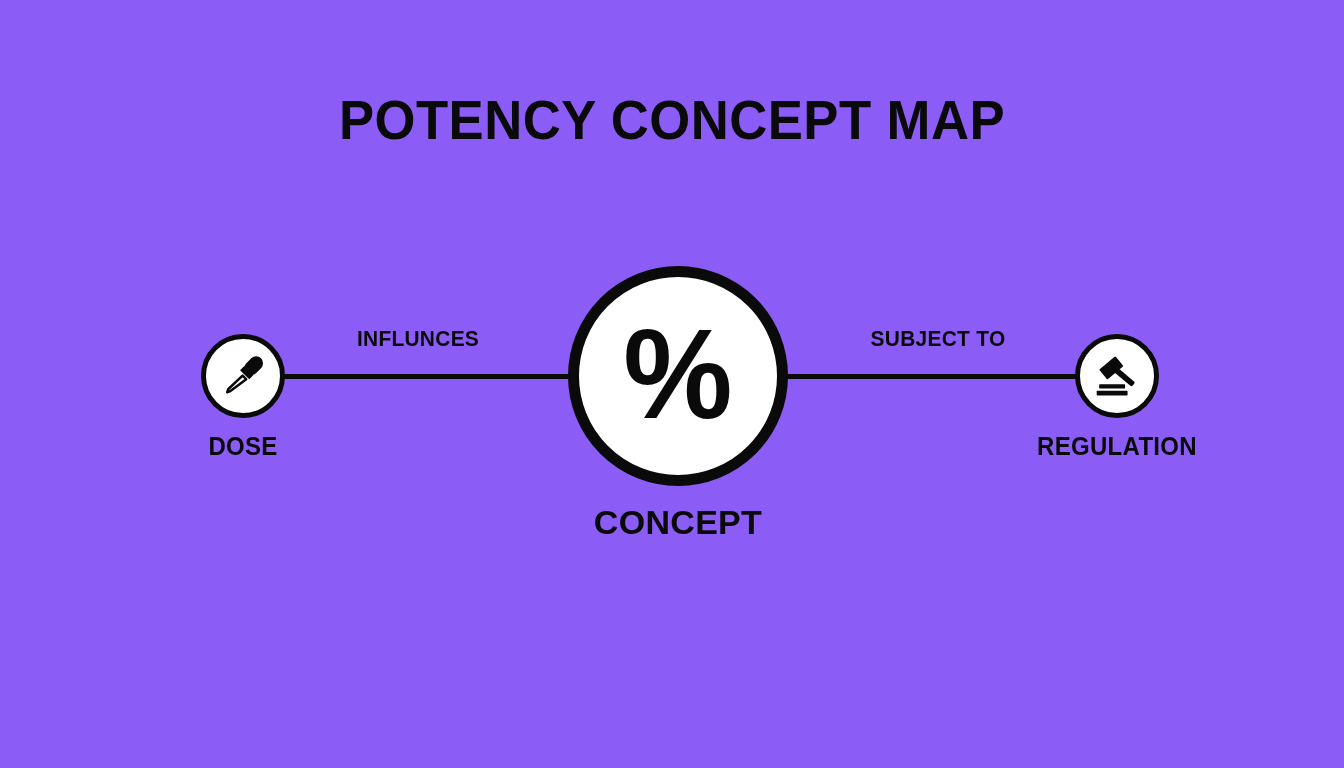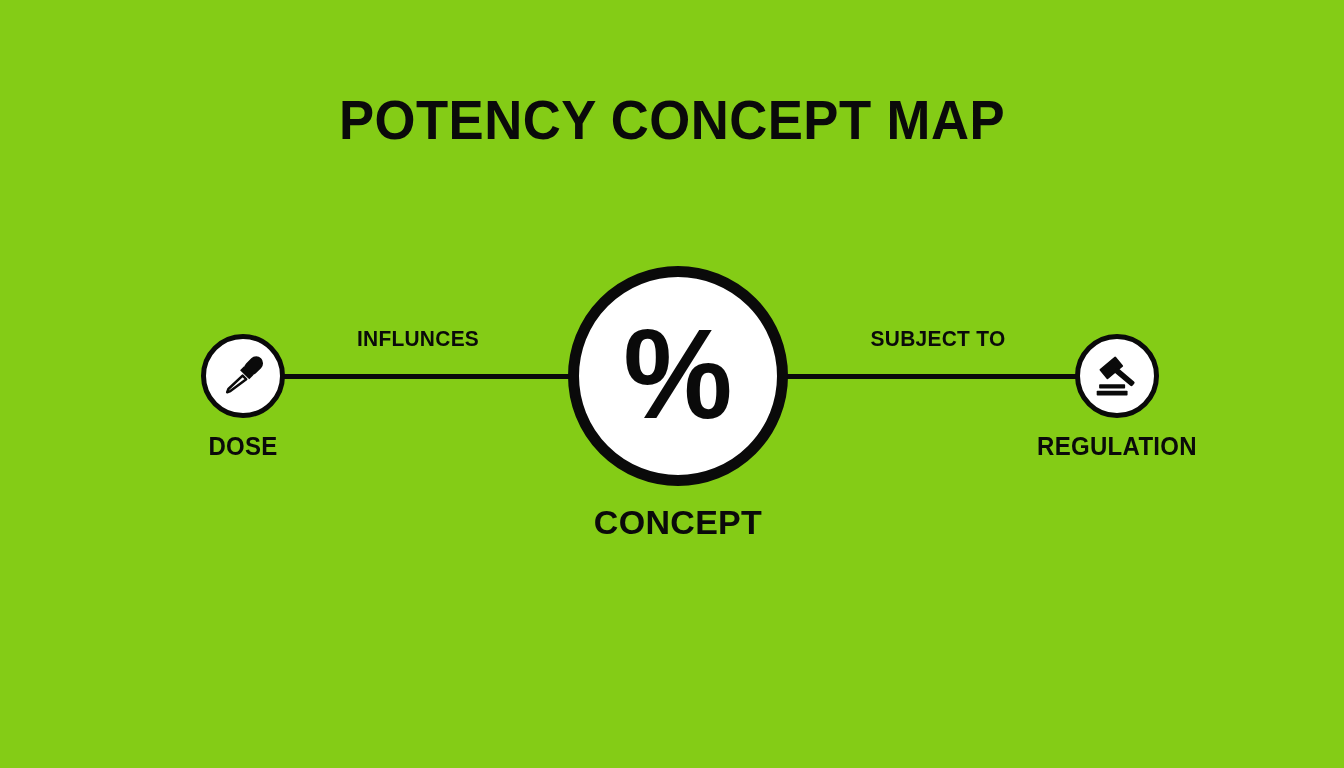--- a/index.html
+++ b/index.html
@@ -14,21 +14,21 @@
     font-family: "Liberation Sans", sans-serif;
     color: #0a0a0a;
     position: relative;
   }
 
   #canvas {
     position: absolute;
     left: 0; top: 0;
     width: 1344px;
     height: 768px;
-    background: #84cc16;
+    background: #8b5cf6;
   }
 
   
   #title {
     position: absolute;
     left: 0;
     top: 92px;
     width: 1344px;
     text-align: center;
     font-size: 56px;

